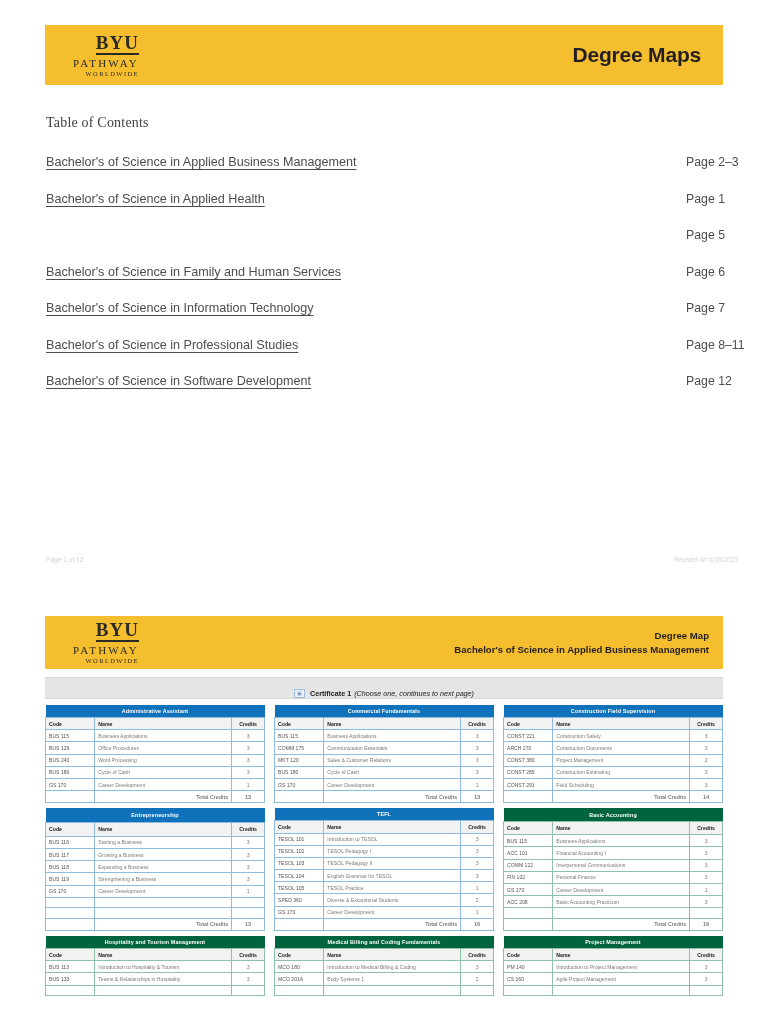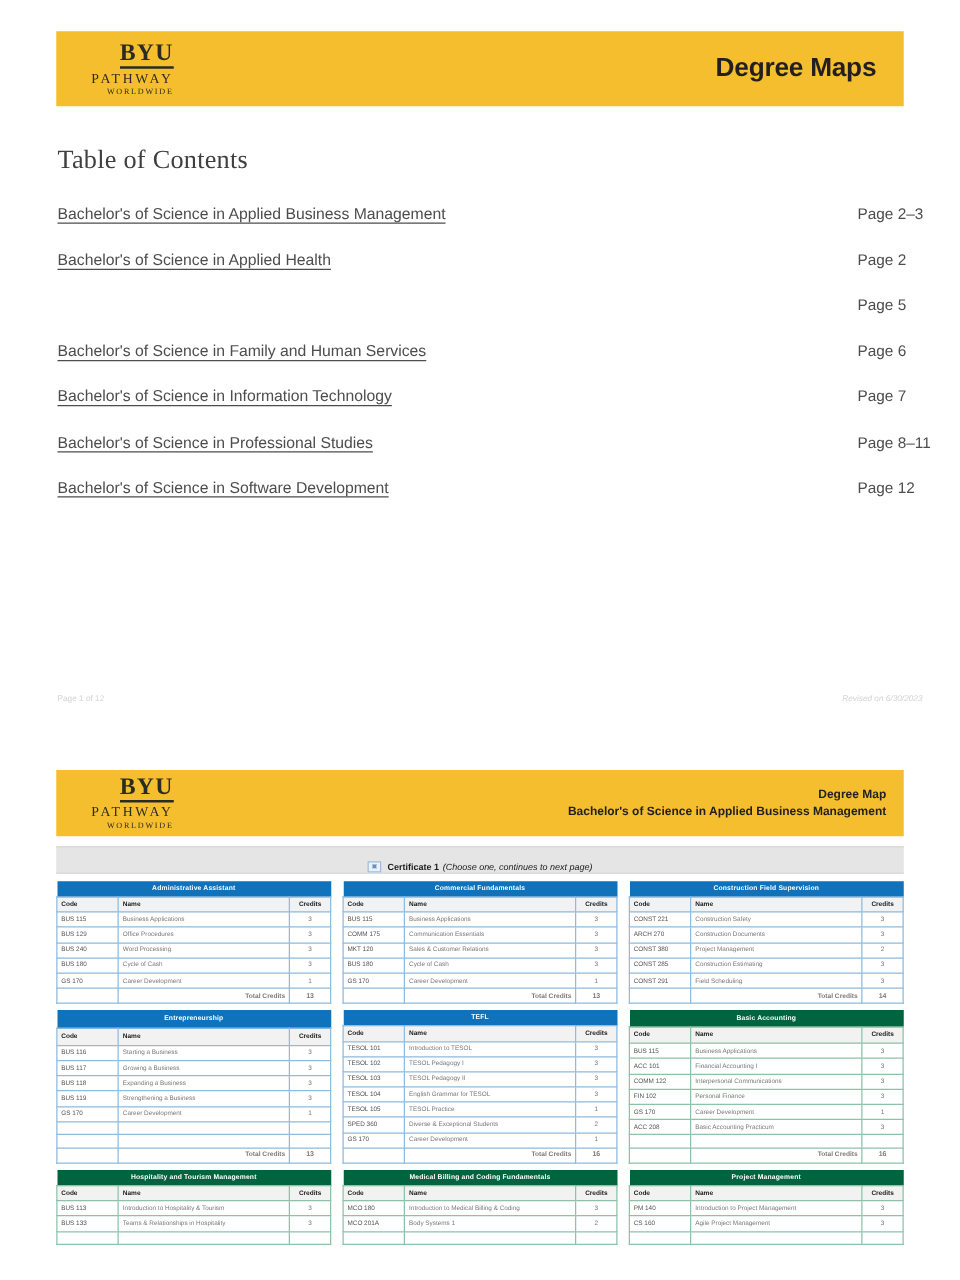--- a/index.html
+++ b/index.html
@@ -47,21 +47,21 @@
   }
   .band-title {
     font-size: 21px;
     font-weight: bold;
     color: #231f20;
     letter-spacing: -0.2px;
   }
 
   .toc-title {
     font-family: "Liberation Serif", serif;
-    font-size: 21px;
+    font-size: 14px;
     color: #3f3f3f;
     margin: 30px 0 0 46px;
     font-weight: normal;
     letter-spacing: 0.2px;
   }
   .toc { margin: 24px 46px 0 46px; }
   .toc-row {
     display: flex;
     align-items: baseline;
     height: 36.5px;
@@ -203,21 +203,21 @@
 
   <div class="toc-title">Table of Contents</div>
 
   <div class="toc">
     <div class="toc-row">
       <span class="toc-link">Bachelor's of Science in Applied Business Management</span>
       <span class="toc-page">Page 2–3</span>
     </div>
     <div class="toc-row">
       <span class="toc-link">Bachelor's of Science in Applied Health</span>
-      <span class="toc-page">Page 2</span>
+      <span class="toc-page">Page 1</span>
     </div>
     <div class="toc-row">
       <span class="toc-page">Page 5</span>
     </div>
     <div class="toc-row">
       <span class="toc-link">Bachelor's of Science in Family and Human Services</span>
       <span class="toc-page">Page 6</span>
     </div>
     <div class="toc-row">
       <span class="toc-link">Bachelor's of Science in Information Technology</span>

